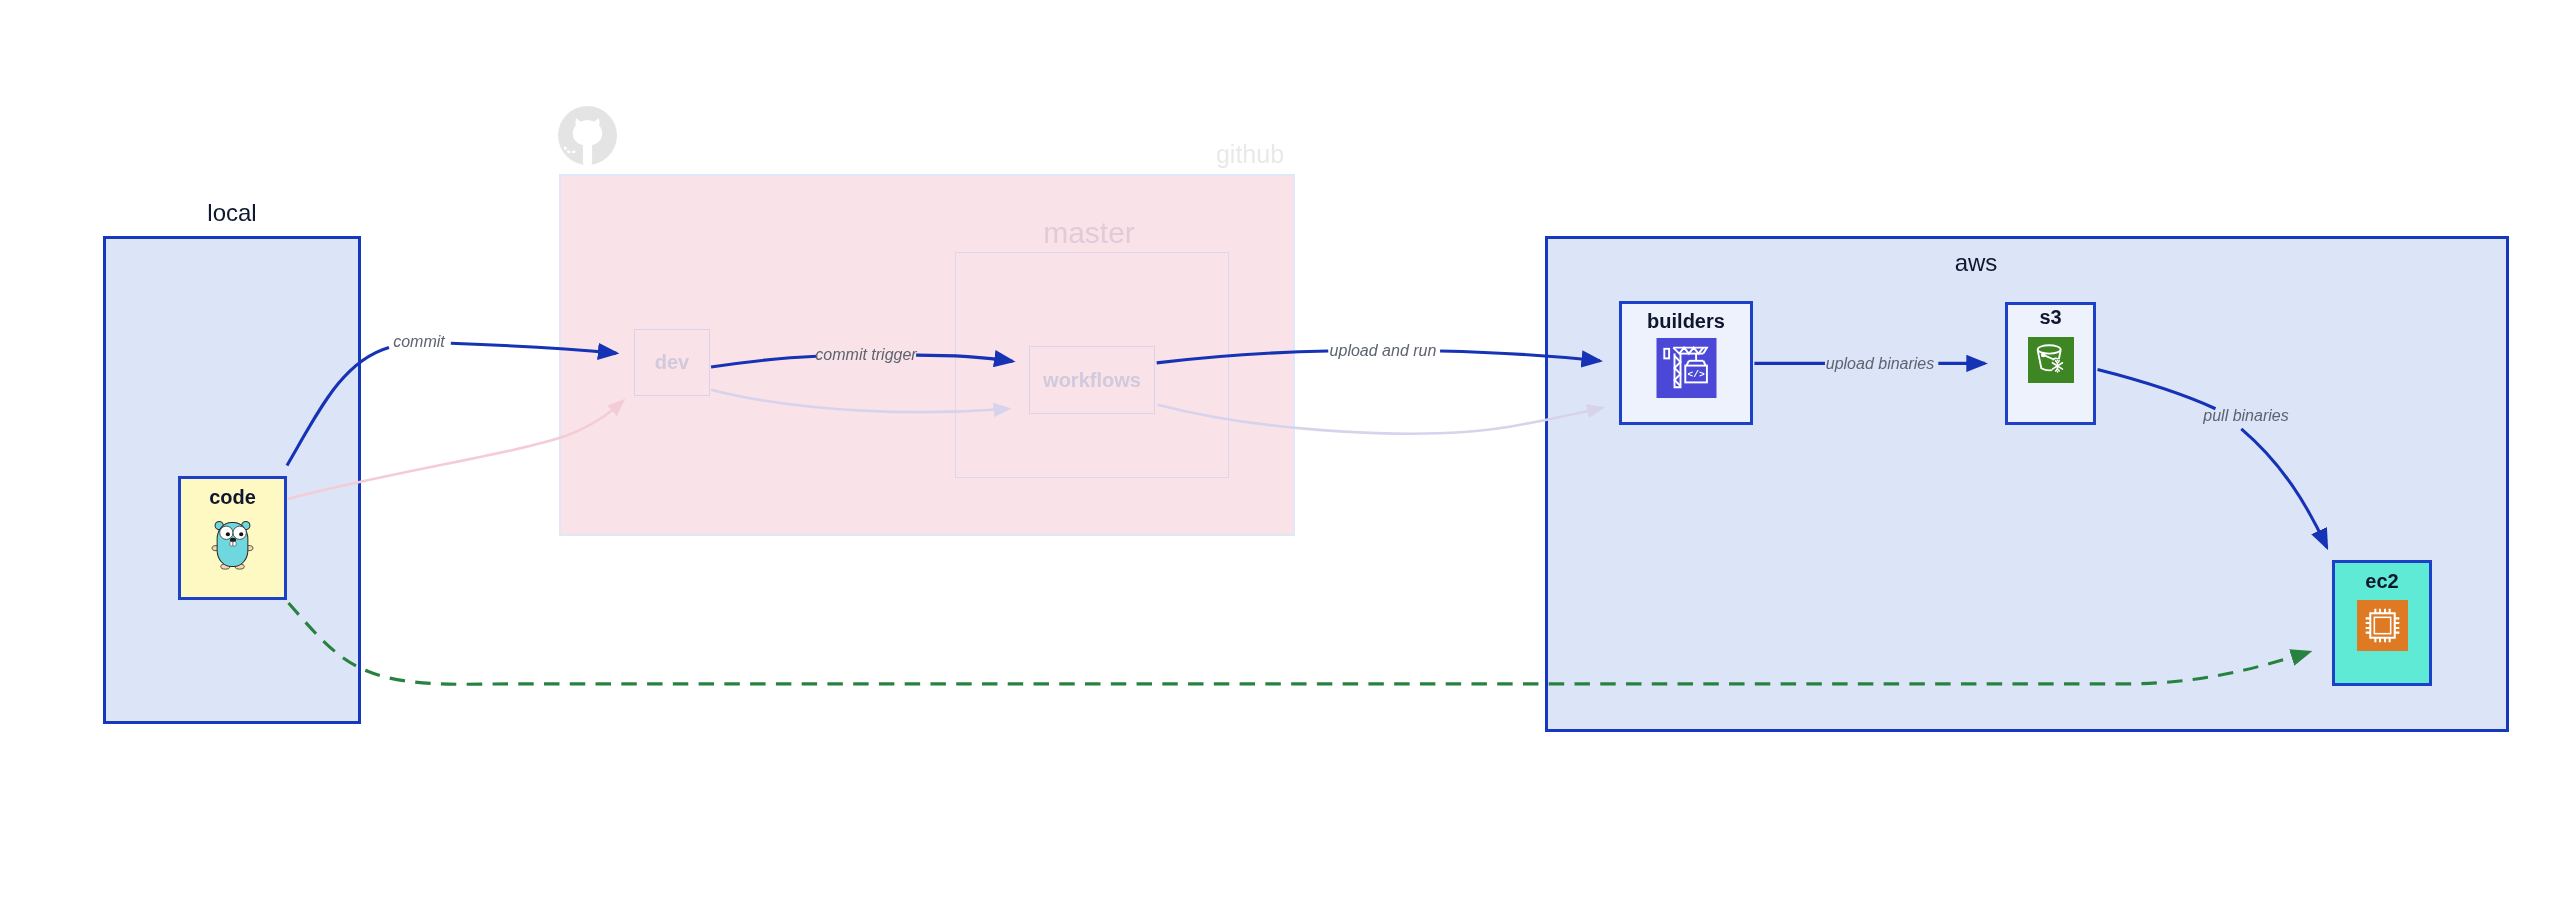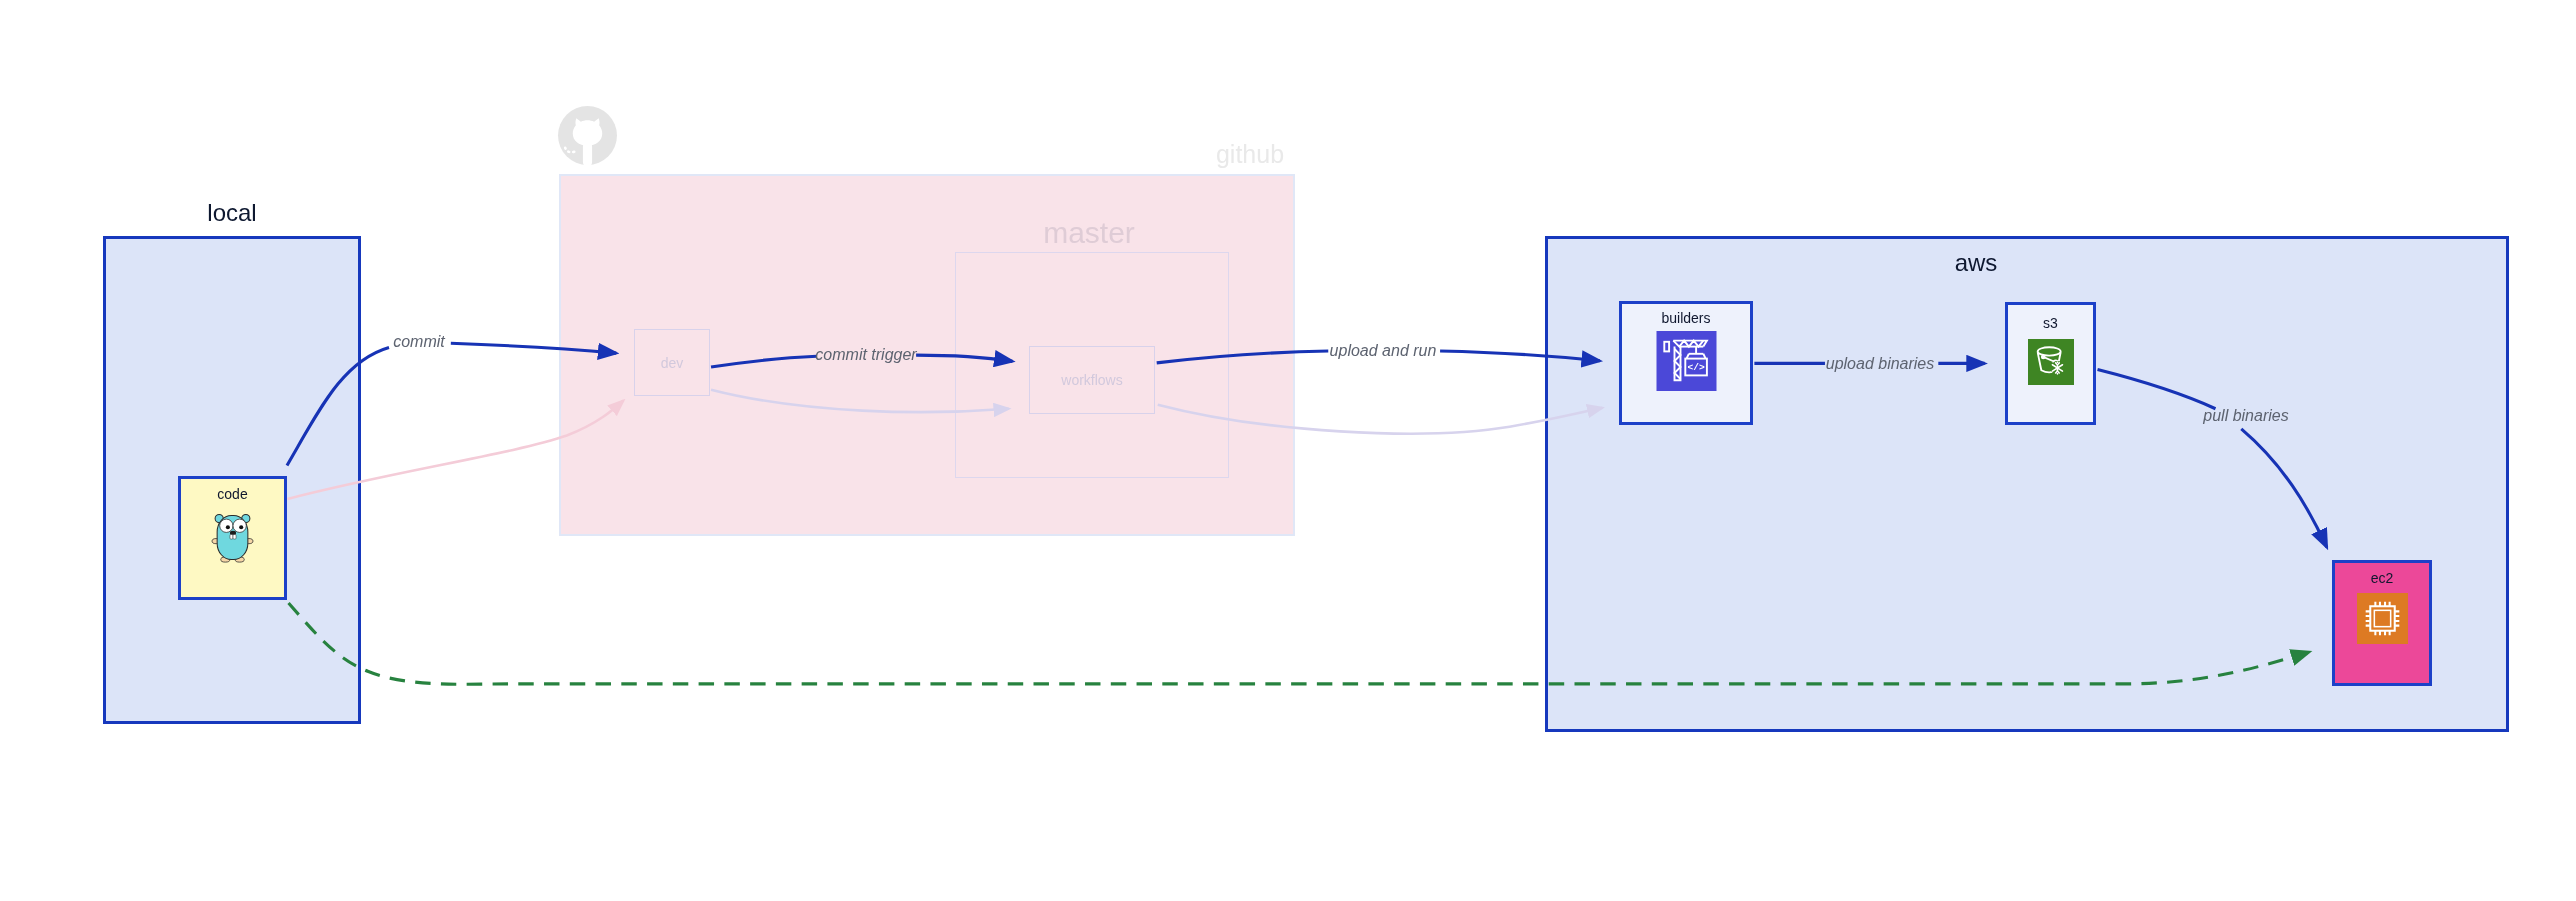--- a/index.html
+++ b/index.html
@@ -23,24 +23,24 @@
   .l-local {left:232px; top:213px;}
   .l-aws   {left:1976px;top:216px;margin-top:47px;}
   .l-master{left:1089px;top:233px;color:#dfccd6;font-size:30px;}
   .l-github{left:1250px;top:154px;color:#e9e9e9;font-size:25px;}
 
   
   .n-code     {left:178px; top:476px; width:109px;height:124px;background:#fef9c3;border:3.1px solid #1c40c8;padding-top:7.2px;gap:6.2px;}
   .n-dev      {left:634px;top:329px; width:76px;height:67px;border:1.5px solid #d8d2eb;justify-content:center;}
   .n-workflows{left:1029px;top:346px; width:126px;height:68px;border:1.5px solid #d8d2eb;justify-content:center;}
   .n-builders {left:1619px;top:301px; width:134px;height:124px;background:#eef2fc;border:3.1px solid #1c40c8;padding-top:6.2px;gap:5.2px;}
-  .n-s3       {left:2005px;top:302px; width:91px;height:123px;background:#eef2fc;border:3.1px solid #1c40c8;padding-top:10px;gap:8.2px;}
-  .n-ec2      {left:2332px;top:560px;width:100px;height:126px;background:#ec4899;border:3.1px solid #1c40c8;padding-top:7.2px;gap:7.2px;}
-
-  .node-label{font-weight:normal;font-size:14px;color:#0f172e;}
+  .n-s3       {left:2005px;top:302px; width:91px;height:123px;background:#eef2fc;border:3.1px solid #1c40c8;padding-top:1px;gap:8.2px;}
+  .n-ec2      {left:2332px;top:560px;width:100px;height:126px;background:#5eead4;border:3.1px solid #1c40c8;padding-top:7.2px;gap:7.2px;}
+
+  .node-label{font-weight:bold;font-size:20px;color:#0f172e;}
   .node-label.faded{color:#d2c9dd;}
 
   
   .el-commit         {left:419px; top:342px;}
   .el-merge-trigger  {left:866px;top:355px;}
   .el-upload-and-run {left:1383px;top:351px;}
   .el-upload-binaries{left:1880px;top:364px;}
   .el-pull-binaries  {left:2246px;top:416px;}
 
   

